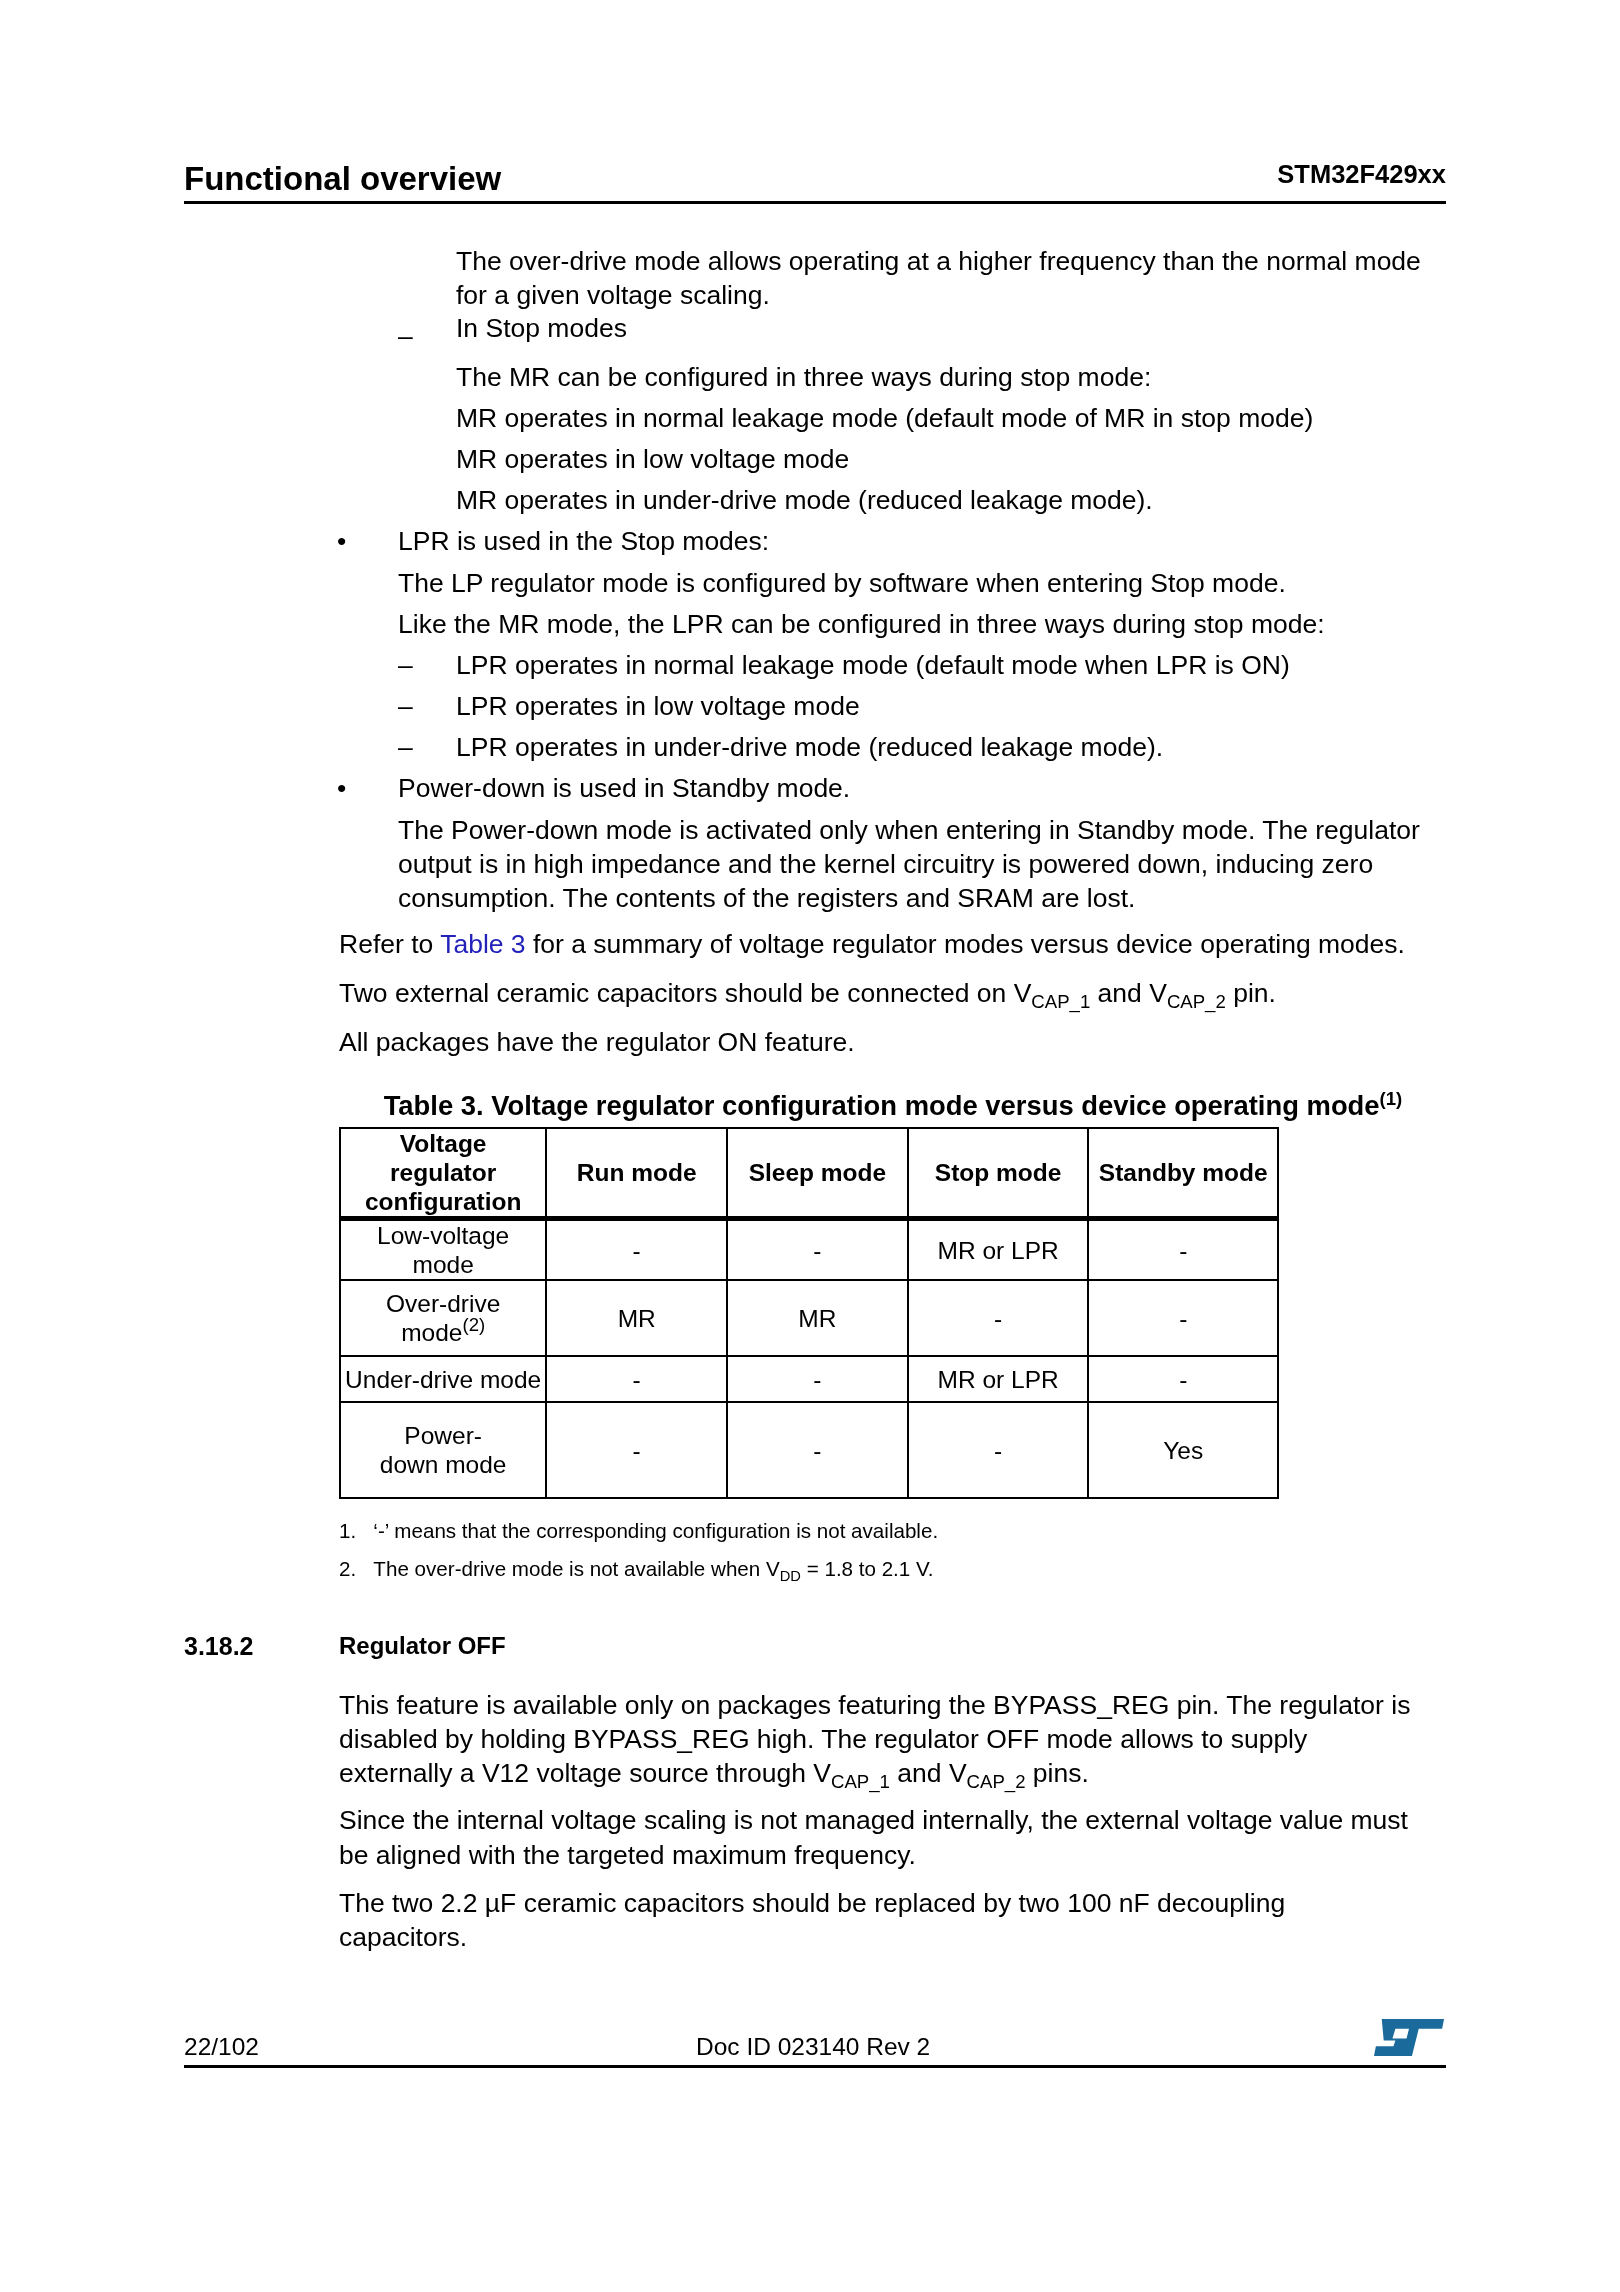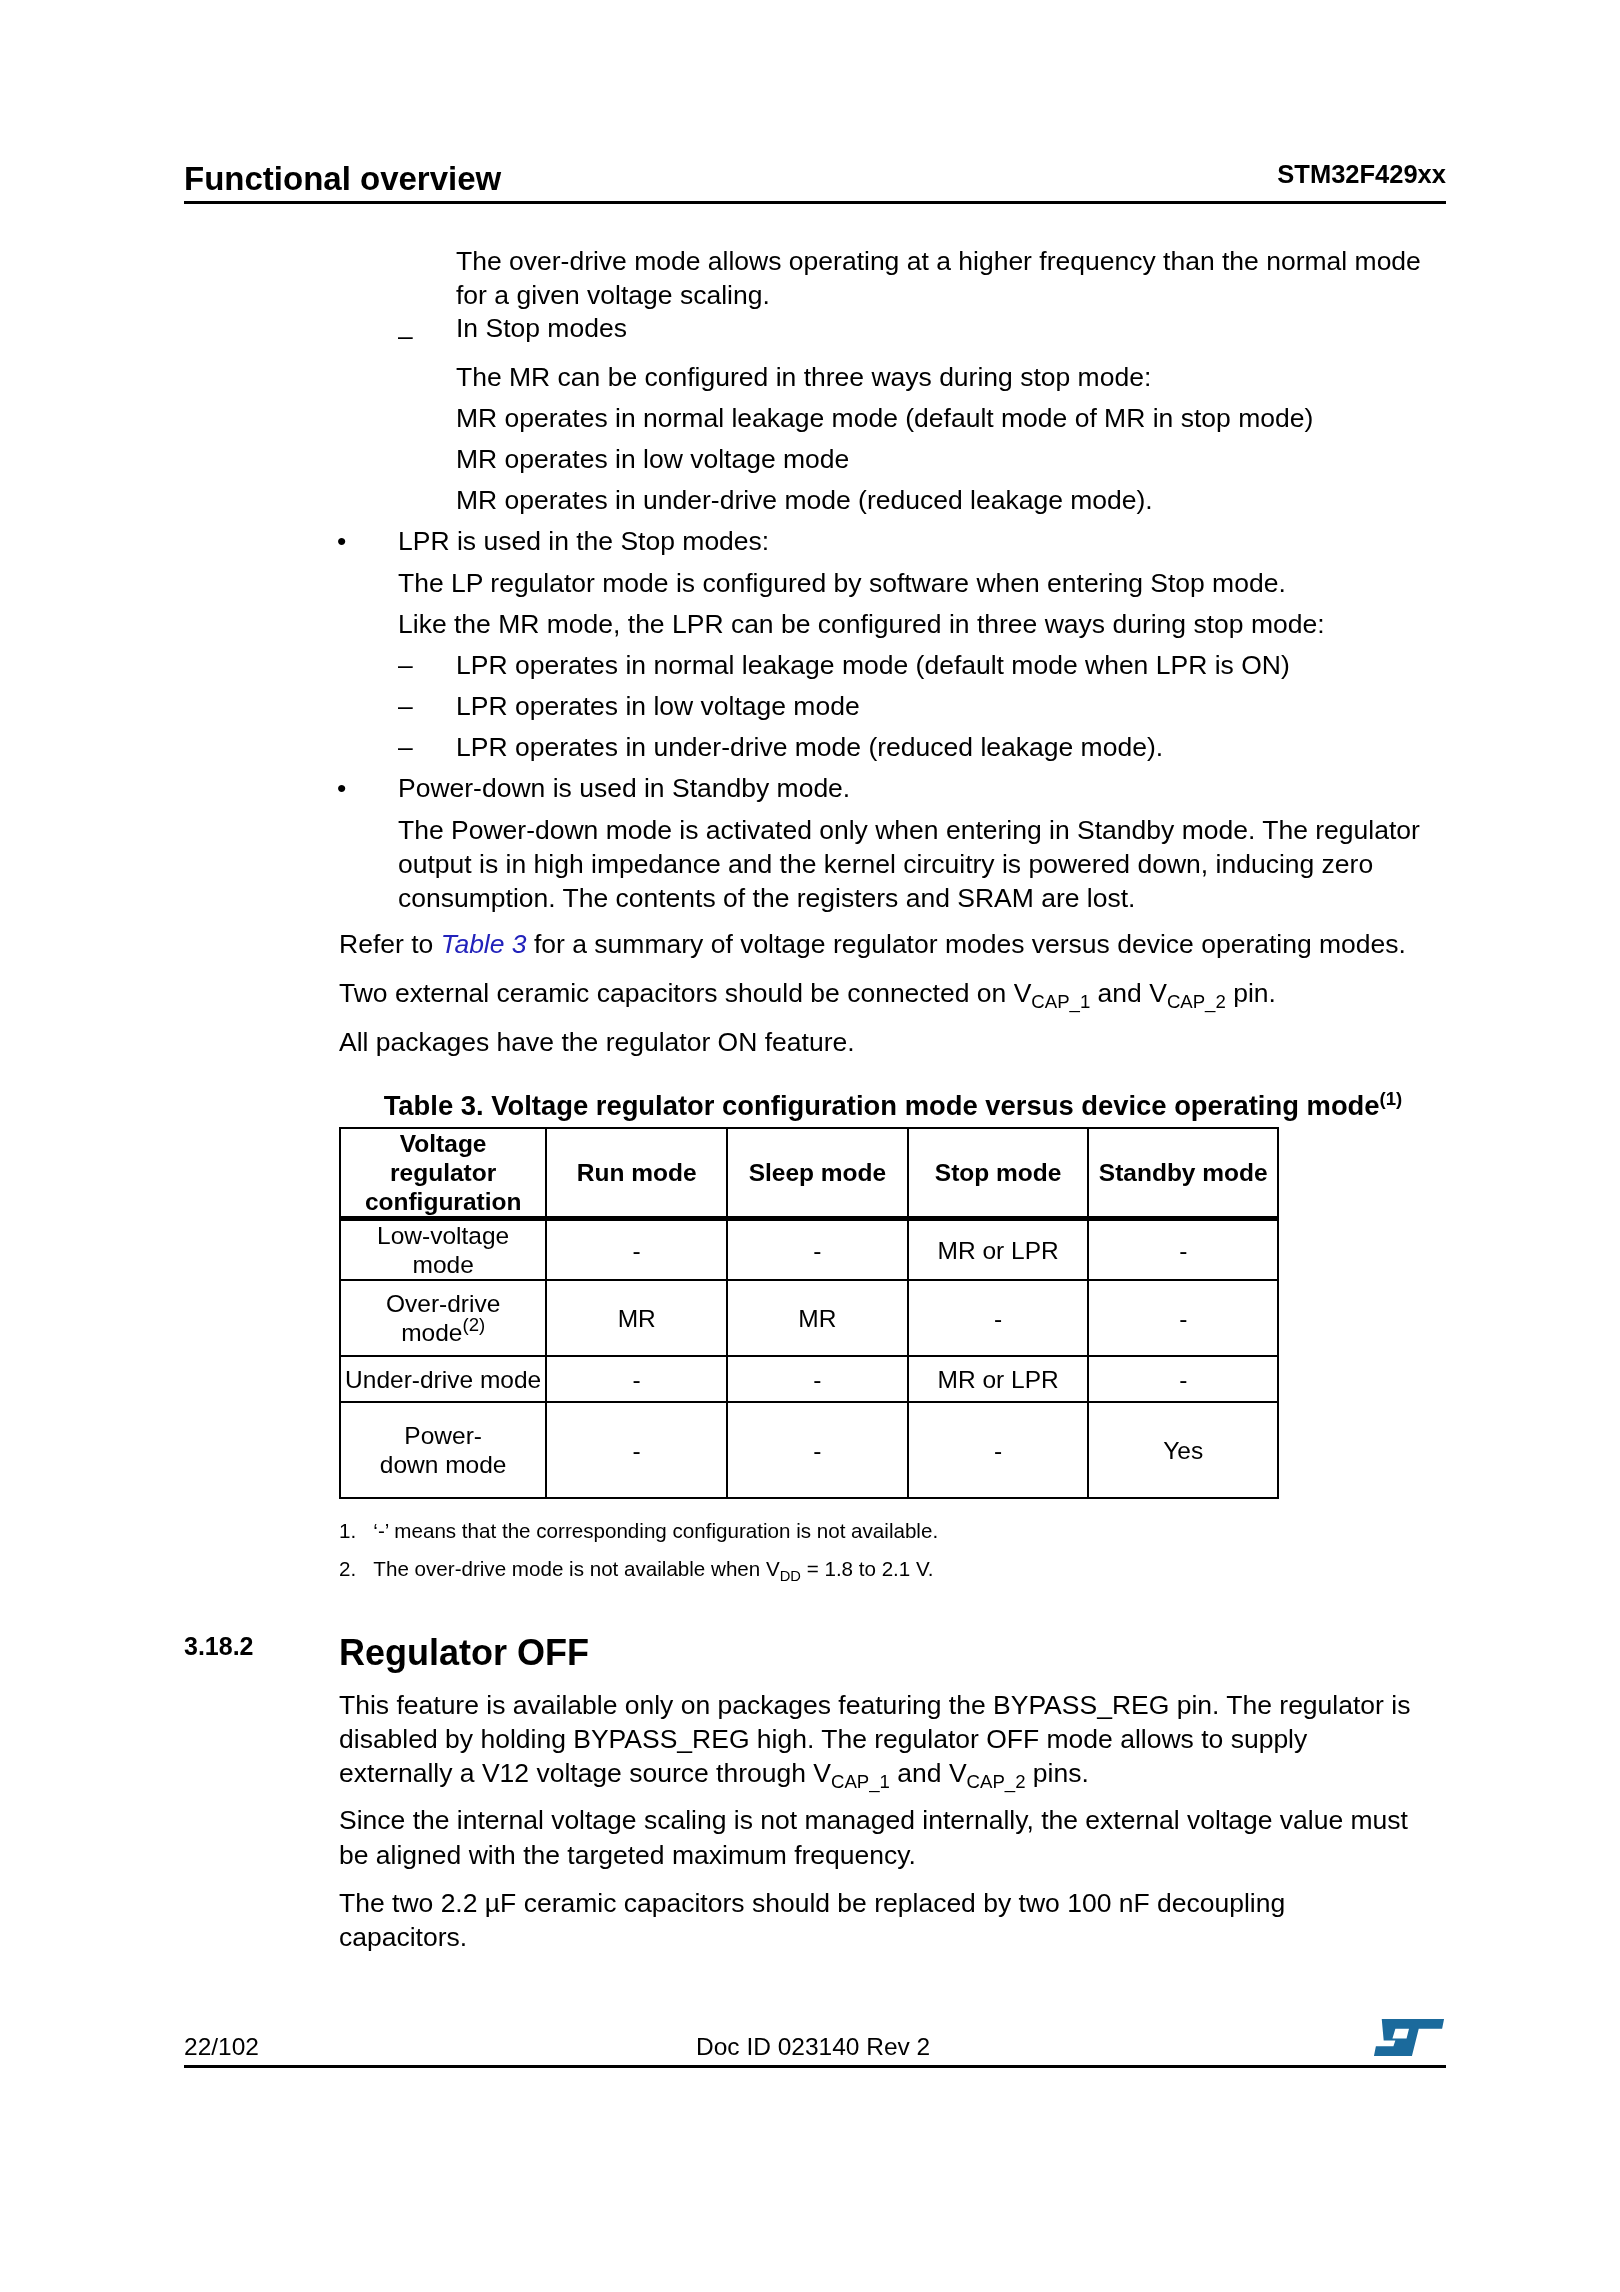--- a/index.html
+++ b/index.html
@@ -6,30 +6,30 @@
     body { width: 1620px; height: 2293px; position: relative; overflow: hidden;
       font-family: "Liberation Sans", sans-serif; color: #000; }
     .abs { position: absolute; }
     .header-title { left: 184px; top: 160px; font-size: 33px; font-weight: bold; }
     .header-part { right: 174px; top: 160px; font-size: 25.5px; font-weight: bold; }
     .rule { left: 184px; width: 1262px; height: 2.9px; background: #000; }
     .p { font-size: 26.5px; line-height: 34px; white-space: nowrap; }
     .bullet, .dash { font-size: 26.5px; line-height: 34px; }
     sub { font-size: 18.6px; vertical-align: -5.9px; line-height: 0; }
     sup { font-size: 18.6px; vertical-align: 9.8px; line-height: 0; }
-    .link { color: #2222bb; font-style: italic; }
+    .link { color: #2222bb; }
     .caption { left: 339px; width: 1108px; top: 1090px; text-align: center; font-size: 27.4px; font-weight: bold; }
     table.t { position: absolute; left: 339px; top: 1127px; width: 940px; border-collapse: collapse;
       font-size: 24.5px; }
     table.t td, table.t th { border: 2px solid #000; text-align: center; vertical-align: middle; padding: 0 3.9px; line-height: 29px; }
     table.t th { font-weight: bold; height: 86px; border-bottom: 5.9px solid #000; }
     table.t td { font-weight: normal; }
     .fn { font-size: 20.6px; line-height: 27.4px; white-space: nowrap; text-align: center; }
     .sec-num { left: 184px; top: 1632px; font-size: 25px; font-weight: bold; }
-    .sec-title { left: 339px; top: 1632px; font-size: 36px; font-weight: bold; }
+    .sec-title { left: 339px; top: 1632px; font-size: 24px; font-weight: bold; }
     .footer { font-size: 24.5px; }
     .logo { left: 1372px; top: 2017px; width: 74px; height: 41px; }
   </style>
 </head>
 <body>
 
 <div class="abs header-title">Functional overview</div>
 <div class="abs header-part">STM32F429xx</div>
 <div class="abs rule" style="top:201px"></div>
 

